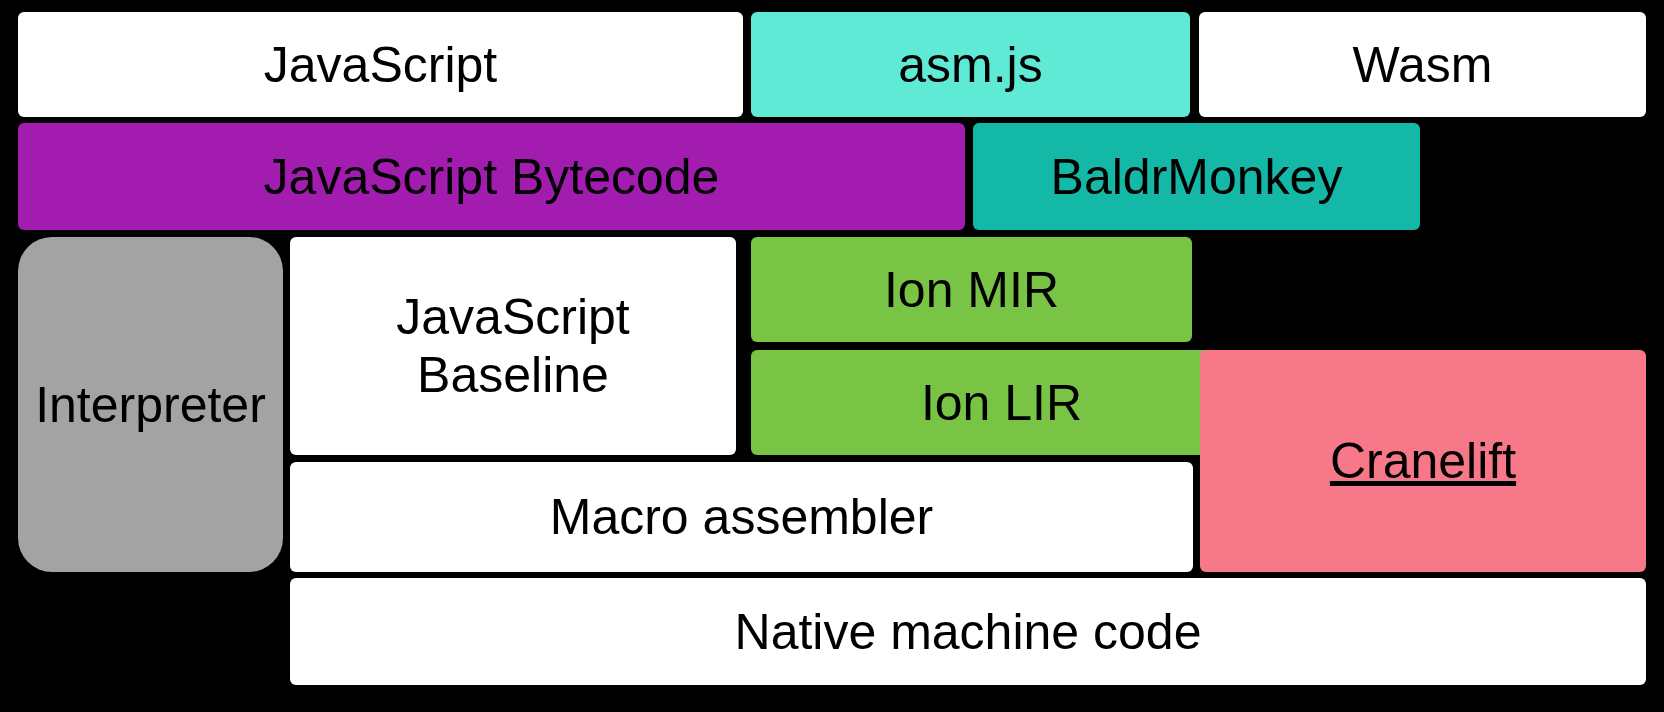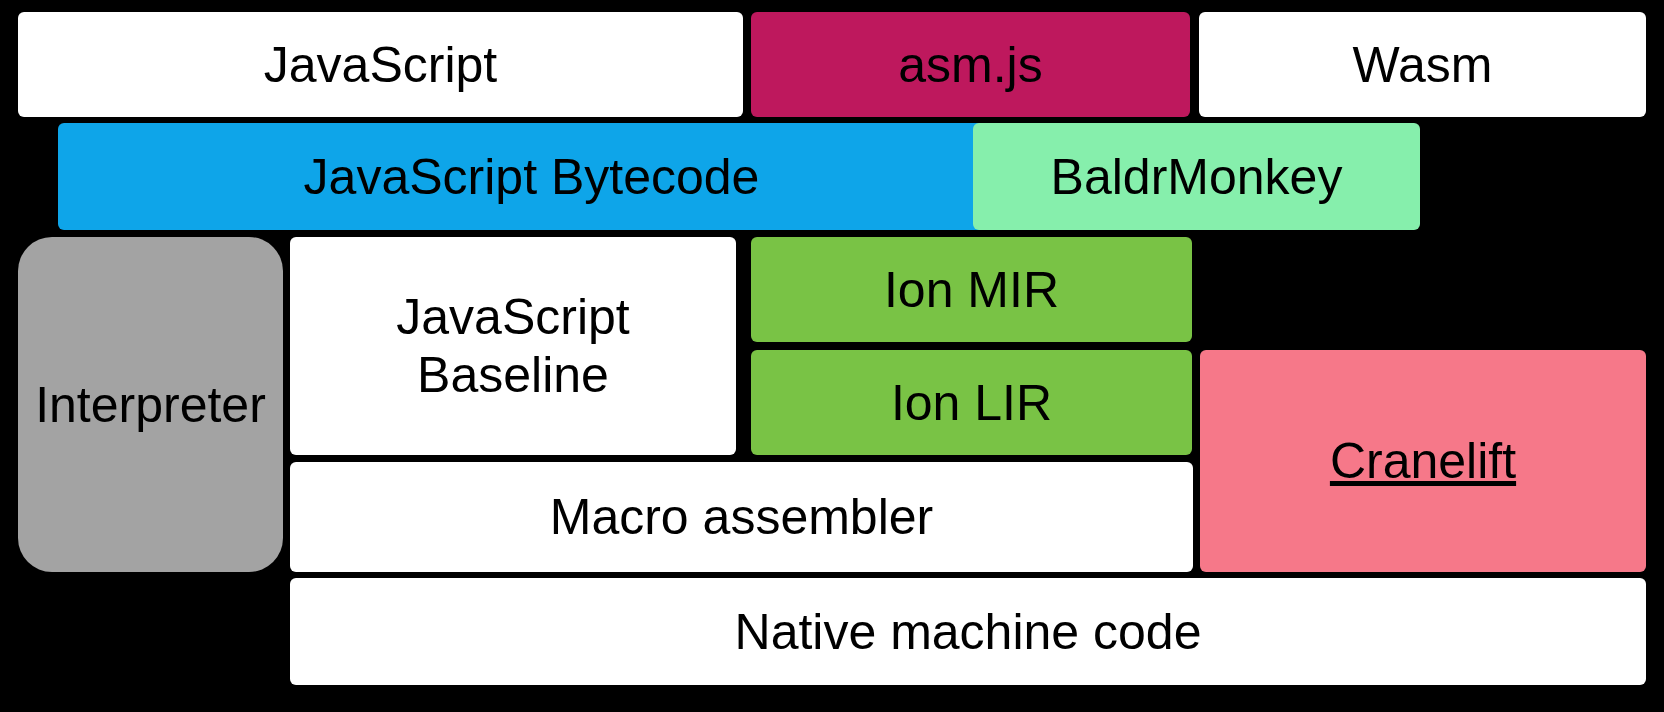--- a/index.html
+++ b/index.html
@@ -28,39 +28,39 @@
     white-space: nowrap;
   }
   #b-javascript   { left: 18px;   top: 12px;  width: 725px;  height: 105px; }
   #b-asmjs        { left: 751px;  top: 12px;  width: 439px;  height: 105px; }
   #b-wasm         { left: 1199px; top: 12px;  width: 447px;  height: 105px; }
   #b-bytecode     { left: 18px;   top: 123px; width: 947px;  height: 107px; }
   #b-baldrmonkey  { left: 973px;  top: 123px; width: 447px;  height: 107px; }
   #b-interpreter  { left: 18px;   top: 237px; width: 265px;  height: 335px; border-radius: 34px; }
   #b-baseline     { left: 290px;  top: 237px; width: 446px;  height: 218px; }
   #b-ion-mir      { left: 751px;  top: 237px; width: 441px;  height: 105px; }
-  #b-ion-lir      { left: 751px;  top: 350px; width: 441px;  height: 105px; }
+  #b-ion-lir      { left: 751px;  top: 350px; width: 441px;  height: 105px; padding-left: 30px; }
   #b-cranelift    { left: 1200px; top: 350px; width: 446px;  height: 222px; text-decoration: underline; }
   #b-macro        { left: 290px;  top: 462px; width: 903px;  height: 110px; }
   #b-native       { left: 290px;  top: 578px; width: 1356px; height: 107px; }
 </style>
 </head>
 <body>
 
 <div id="stage" style="background-color: rgb(0, 0, 0);">
 
   <div class="box" id="b-javascript" style="background-color: rgb(255, 255, 255);">JavaScript</div>
 
-  <div class="box" id="b-asmjs" style="background-color: #be185d;">asm.js</div>
+  <div class="box" id="b-asmjs" style="background-color: #5eead4;">asm.js</div>
 
   <div class="box" id="b-wasm" style="background-color: rgb(255, 255, 255);">Wasm</div>
 
-  <div class="box" id="b-bytecode" style="background-color: #0ea5e9; margin-left: 40px;">JavaScript Bytecode</div>
+  <div class="box" id="b-bytecode" style="background-color: #a21caf;">JavaScript Bytecode</div>
 
-  <div class="box" id="b-baldrmonkey" style="background-color: #86efac;">BaldrMonkey</div>
+  <div class="box" id="b-baldrmonkey" style="background-color: #14b8a6;">BaldrMonkey</div>
 
   <div class="box" id="b-interpreter" style="background-color: #a3a3a3;">Interpreter</div>
 
   <div class="box" id="b-baseline" style="background-color: rgb(255, 255, 255);">
     <span>JavaScript</span>
     <span>Baseline</span>
   </div>
 
   <div class="box" id="b-ion-mir" style="background-color: rgb(121, 195, 69);">Ion MIR</div>
 

